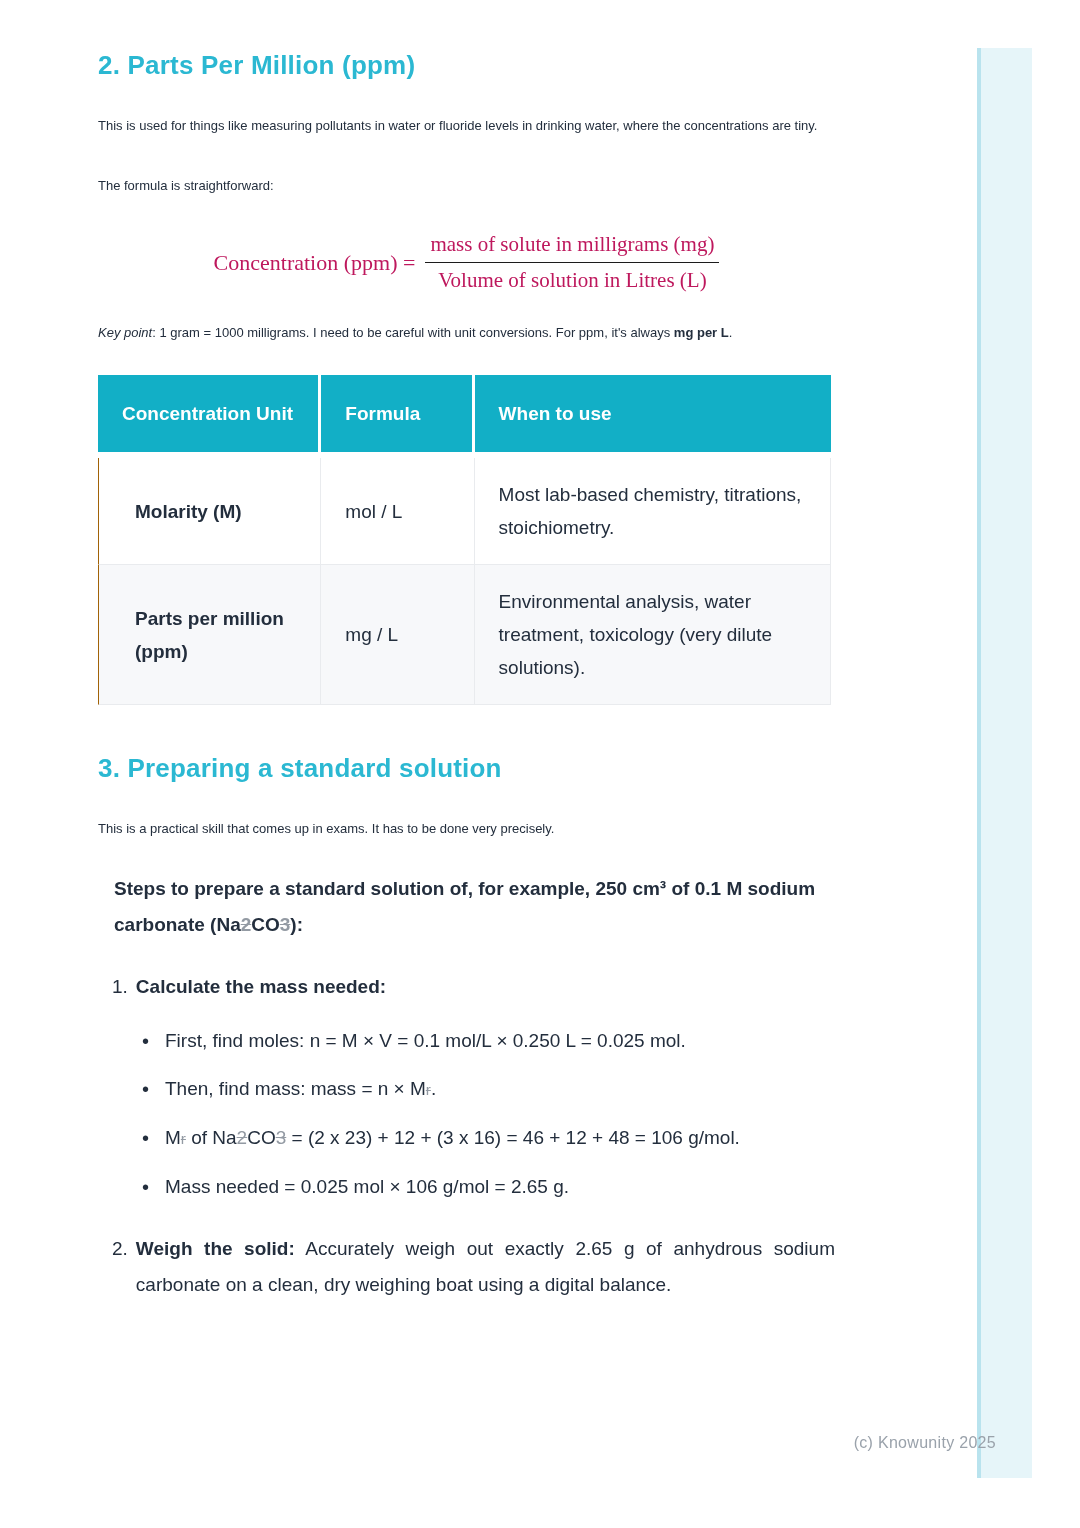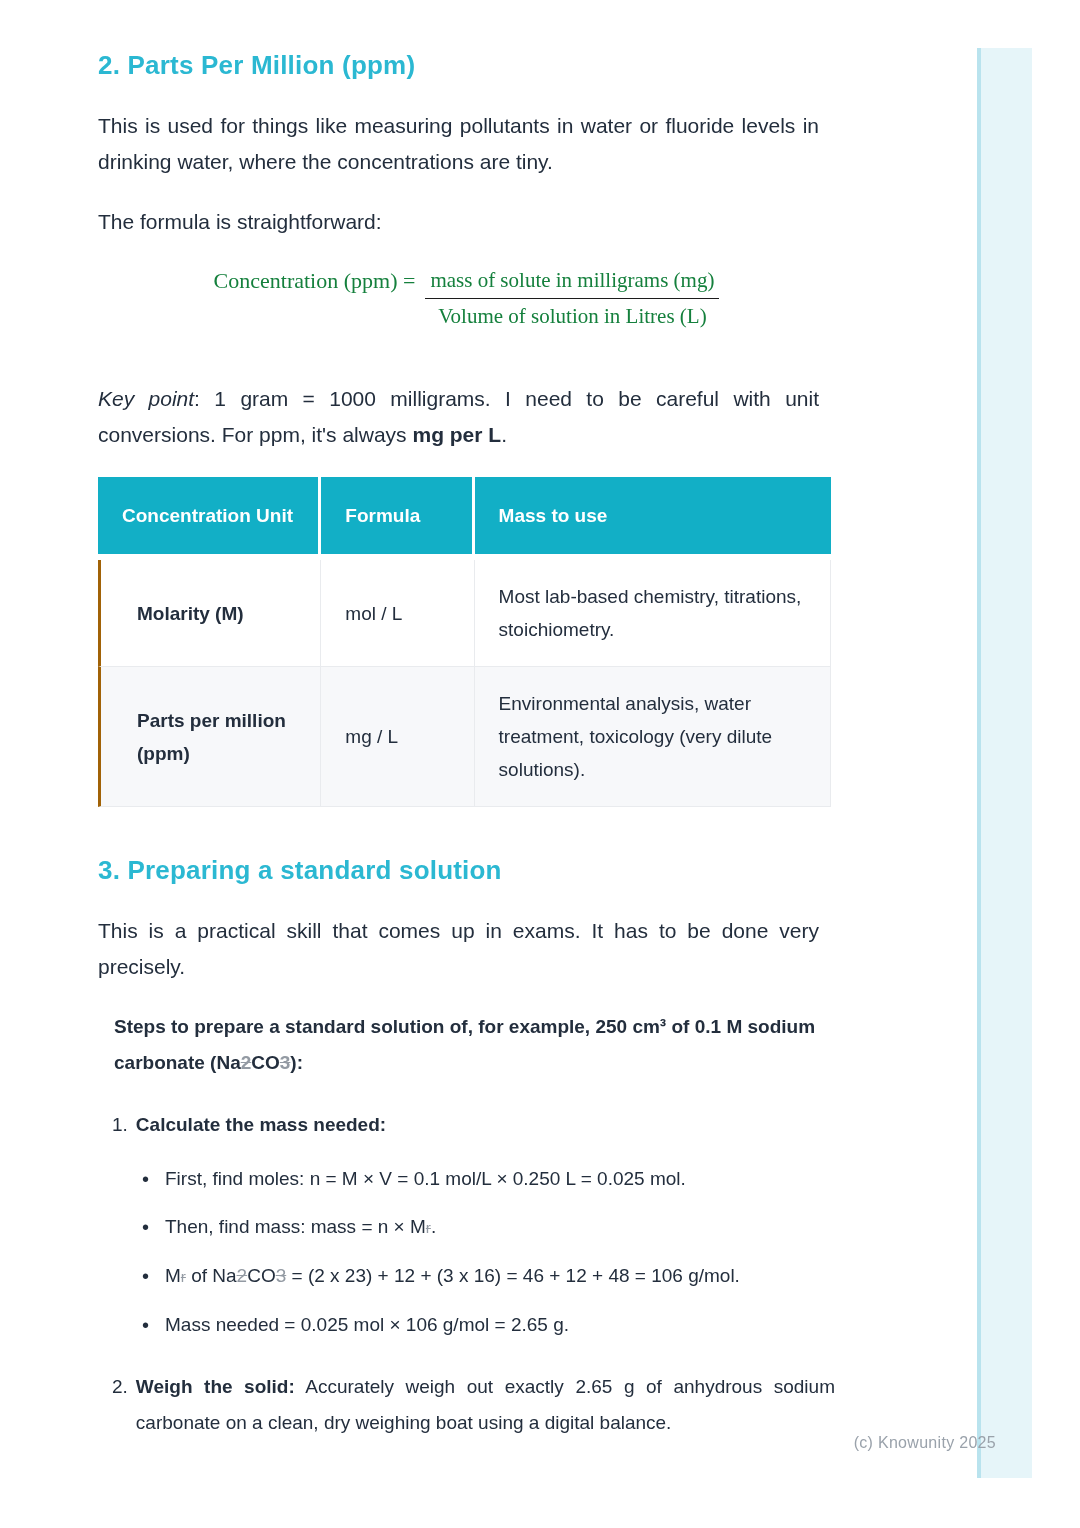--- a/index.html
+++ b/index.html
@@ -33,33 +33,34 @@
     color: #2bb8d2;
     font-size: 26px;
     line-height: 30px;
     font-weight: 700;
     margin: 0 0 28px 0;
     letter-spacing: 0.2px;
   }
   h2.section-heading.second { margin-top: 46px; }
 
   p.body-text {
-    font-size: 21px;
+    font-size: 13px;
     line-height: 36px;
     margin: 0 16px 24px 0;
     text-align: justify;
   }
   p.body-text.single { text-align: left; margin-bottom: 28px; }
 
   .formula-block {
     display: flex;
     justify-content: center;
+    align-items: center;
     font-family: "Liberation Serif", serif;
-    color: #15803d;
-    margin: 4px 0 52px 0;
+    color: #be185d;
+    margin: 4px 0 22px 0;
   }
   .formula-lhs { font-size: 22px; margin-right: 10px; }
   .fraction { display: inline-block; text-align: center; font-size: 21px; }
   .fraction .numerator {
     display: block;
     border-bottom: 1.6px solid #1c1c1c;
     padding: 0 5px 5px 5px;
   }
   .fraction .denominator { display: block; padding-top: 5px; }
 
@@ -87,21 +88,21 @@
   }
   table.conc-table th:last-child { border-right: none; }
   table.conc-table td {
     vertical-align: middle;
     padding: 20px 24px;
     line-height: 33px;
     border-right: 1px solid #e9ebee;
     border-bottom: 1px solid #e9ebee;
     border-top: none;
   }
-  table.conc-table td:first-child { border-left: 3px solid #a16207; padding-left: 36px; }
+  table.conc-table td:first-child { border-left: 1px solid #a16207; padding-left: 36px; }
   table.conc-table tr.row-even td { background: #ffffff; }
   table.conc-table tr.row-odd td { background: #f7f8fa; }
   .cell-strong { font-weight: 700; }
 
   .steps-intro {
     font-size: 19px;
     line-height: 36px;
     font-weight: 700;
     margin: 0 0 26px 16px;
   }
@@ -174,21 +175,21 @@
       </span>
     </div>
 
   <p class="body-text keypoint"><span class="italic">Key point</span><span>: 1 gram = 1000 milligrams. I need to be careful with unit conversions. For ppm, it's always </span><span class="bold">mg per L</span><span>.</span></p>
 
   <table class="conc-table">
     <thead>
       <tr>
         <th style="width:234px;">Concentration Unit</th>
         <th style="width:160px;">Formula</th>
-        <th style="width:402px;">Mass to use</th>
+        <th style="width:402px;">When to use</th>
       </tr>
     </thead>
     <tbody>
       <tr class="row-even">
         <td class="cell-strong">Molarity (M)</td>
         <td>mol / L</td>
         <td>Most lab-based chemistry, titrations, stoichiometry.</td>
       </tr>
       <tr class="row-odd">
         <td class="cell-strong">Parts per million (ppm)</td>

